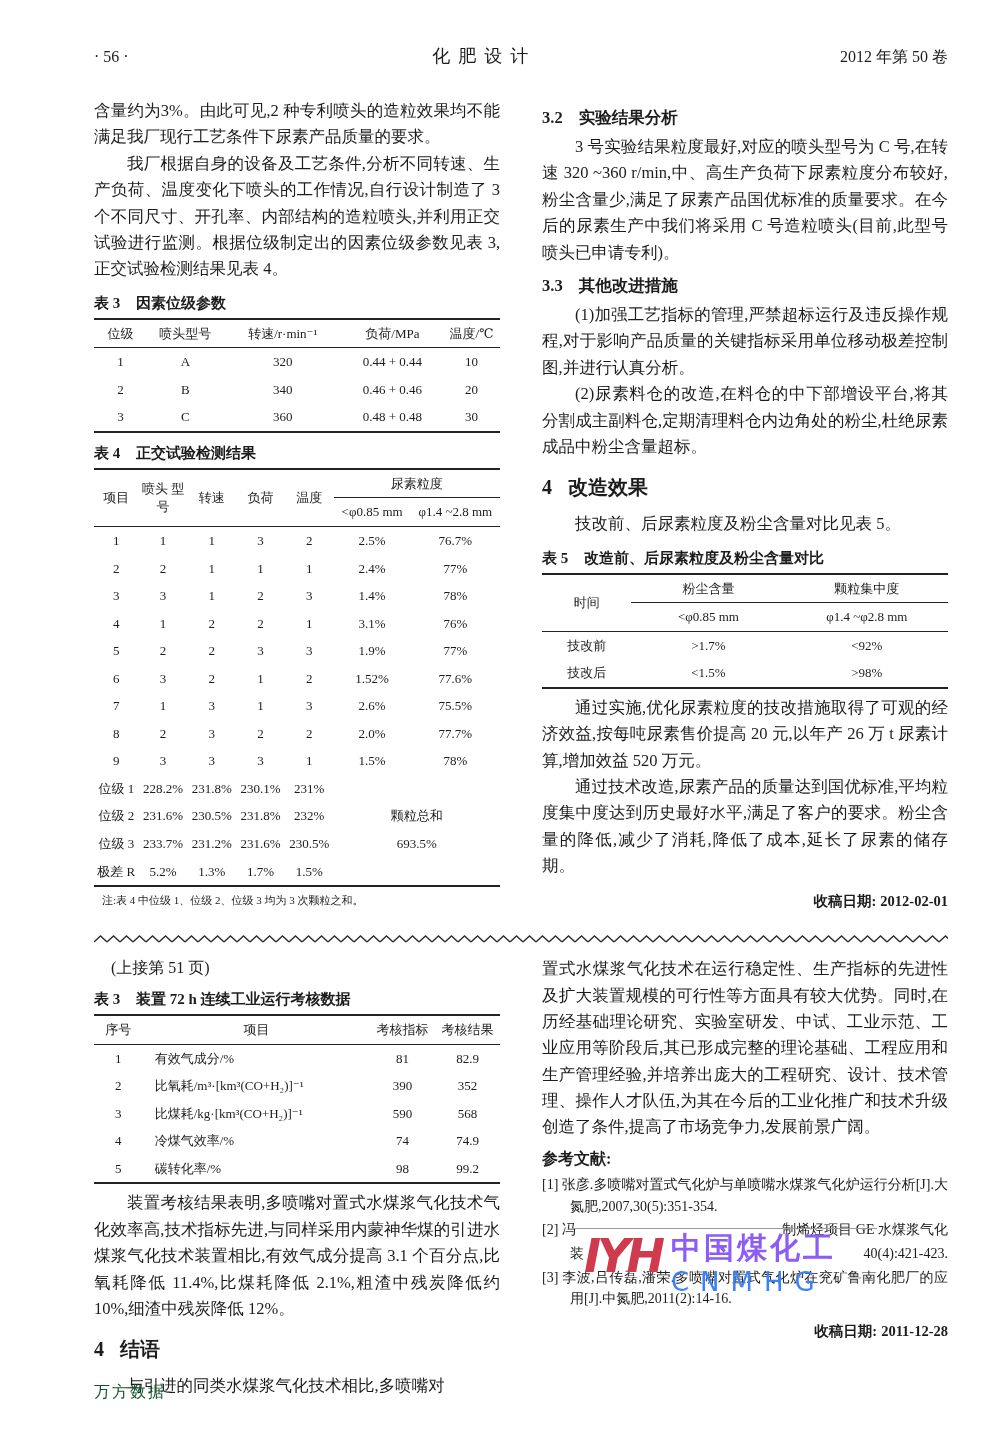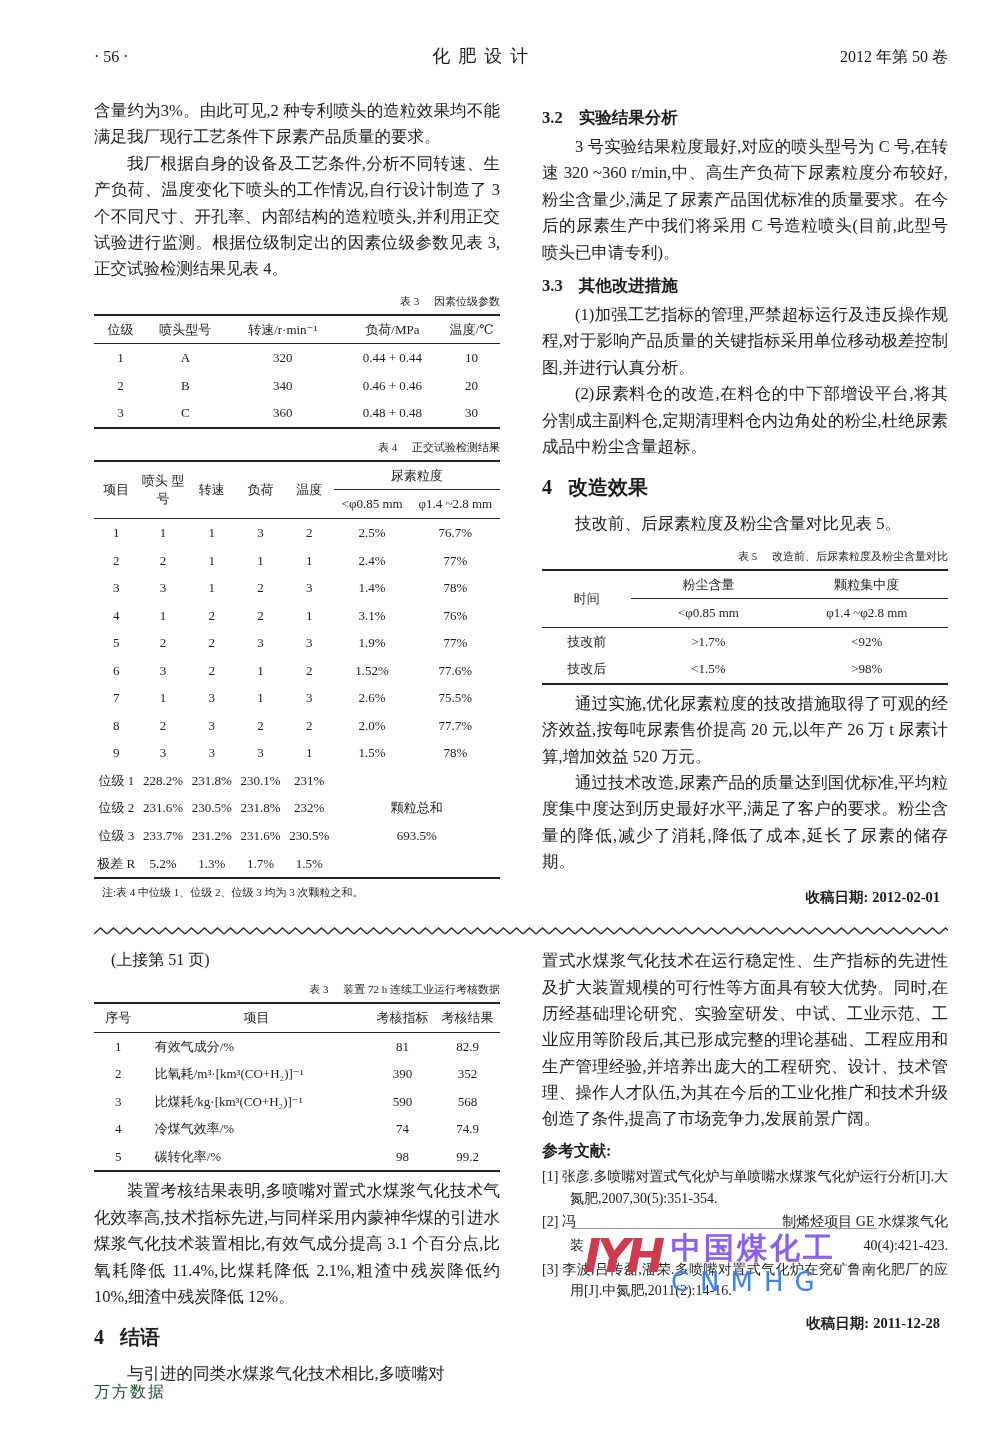--- a/index.html
+++ b/index.html
@@ -13,30 +13,30 @@
   .cols { display:flex; gap:42px; }
   .col { flex:1 1 0; min-width:0; }
 
   p.body-text { font-size:16.5px; line-height:1.6; text-align:justify; }
   .indent { text-indent:2em; }
 
   .subhead { font-weight:bold; font-size:16.5px; margin:9px 0 5px; }
   .bighead { font-weight:bold; font-size:20px; margin:14px 0 10px; }
   .h-num { margin-right:16px; }
 
-  .tcaption { text-align:right; font-weight:normal; font-size:11px; margin:11px 0 5px; }
+  .tcaption { text-align:left; font-weight:bold; font-size:15px; margin:11px 0 5px; }
   .tcap-no { margin-right:12px; }
 
   .datatable { width:100%; border-collapse:collapse; border-top:2px solid #222; border-bottom:2px solid #222; font-size:13px; margin-bottom:6px; }
   .datatable th { border-bottom:1px solid #222; font-weight:normal; }
   .datatable th, .datatable td { padding:5px 2px; text-align:center; line-height:1.35; vertical-align:middle; }
   .t3b td:nth-child(2) { text-align:left; padding-left:12px; }
   .tnote { font-size:11px; margin:2px 8px 8px; }
 
-  .received { text-align:right; font-weight:bold; font-size:14.5px; margin:12px 8px 0 0; }
+  .received { text-align:right; font-weight:bold; font-size:14.5px; margin:12px 0 0 0; }
   .received .lab { margin-right:4px; }
 
   .divider { margin:18px 0 12px; line-height:0; }
 
   .continued { font-size:16px; margin:2px 17px 4px; }
 
   .refs-heading { font-weight:bold; font-size:16px; margin:8px 0 4px; }
   .ref { font-size:14px; line-height:1.55; padding-left:2em; text-indent:-2em; text-align:justify; margin-bottom:2px; }
   .ref-frag { display:flex; justify-content:space-between; font-size:14px; line-height:1.55; margin-bottom:2px; }
   .ref-frag.cont { padding-left:2em; }

